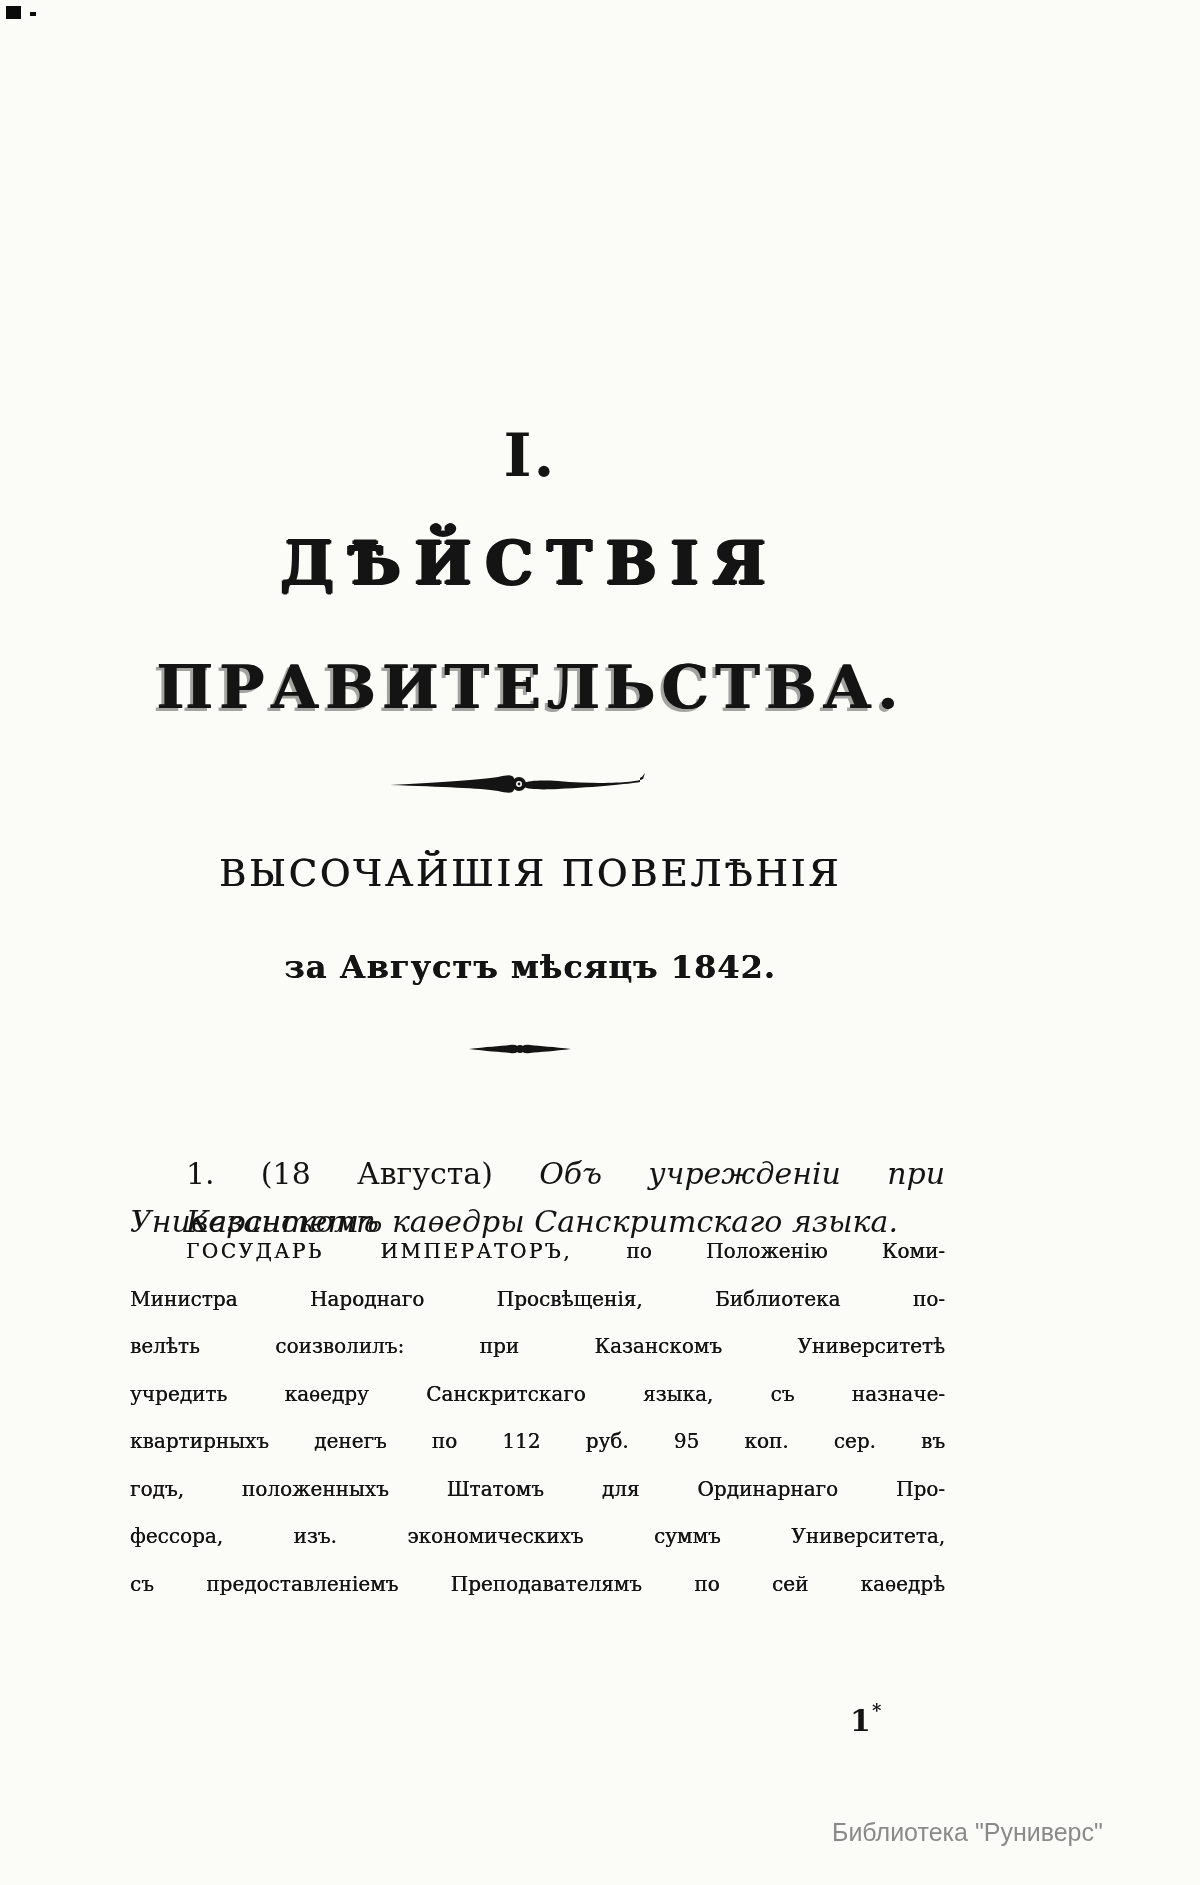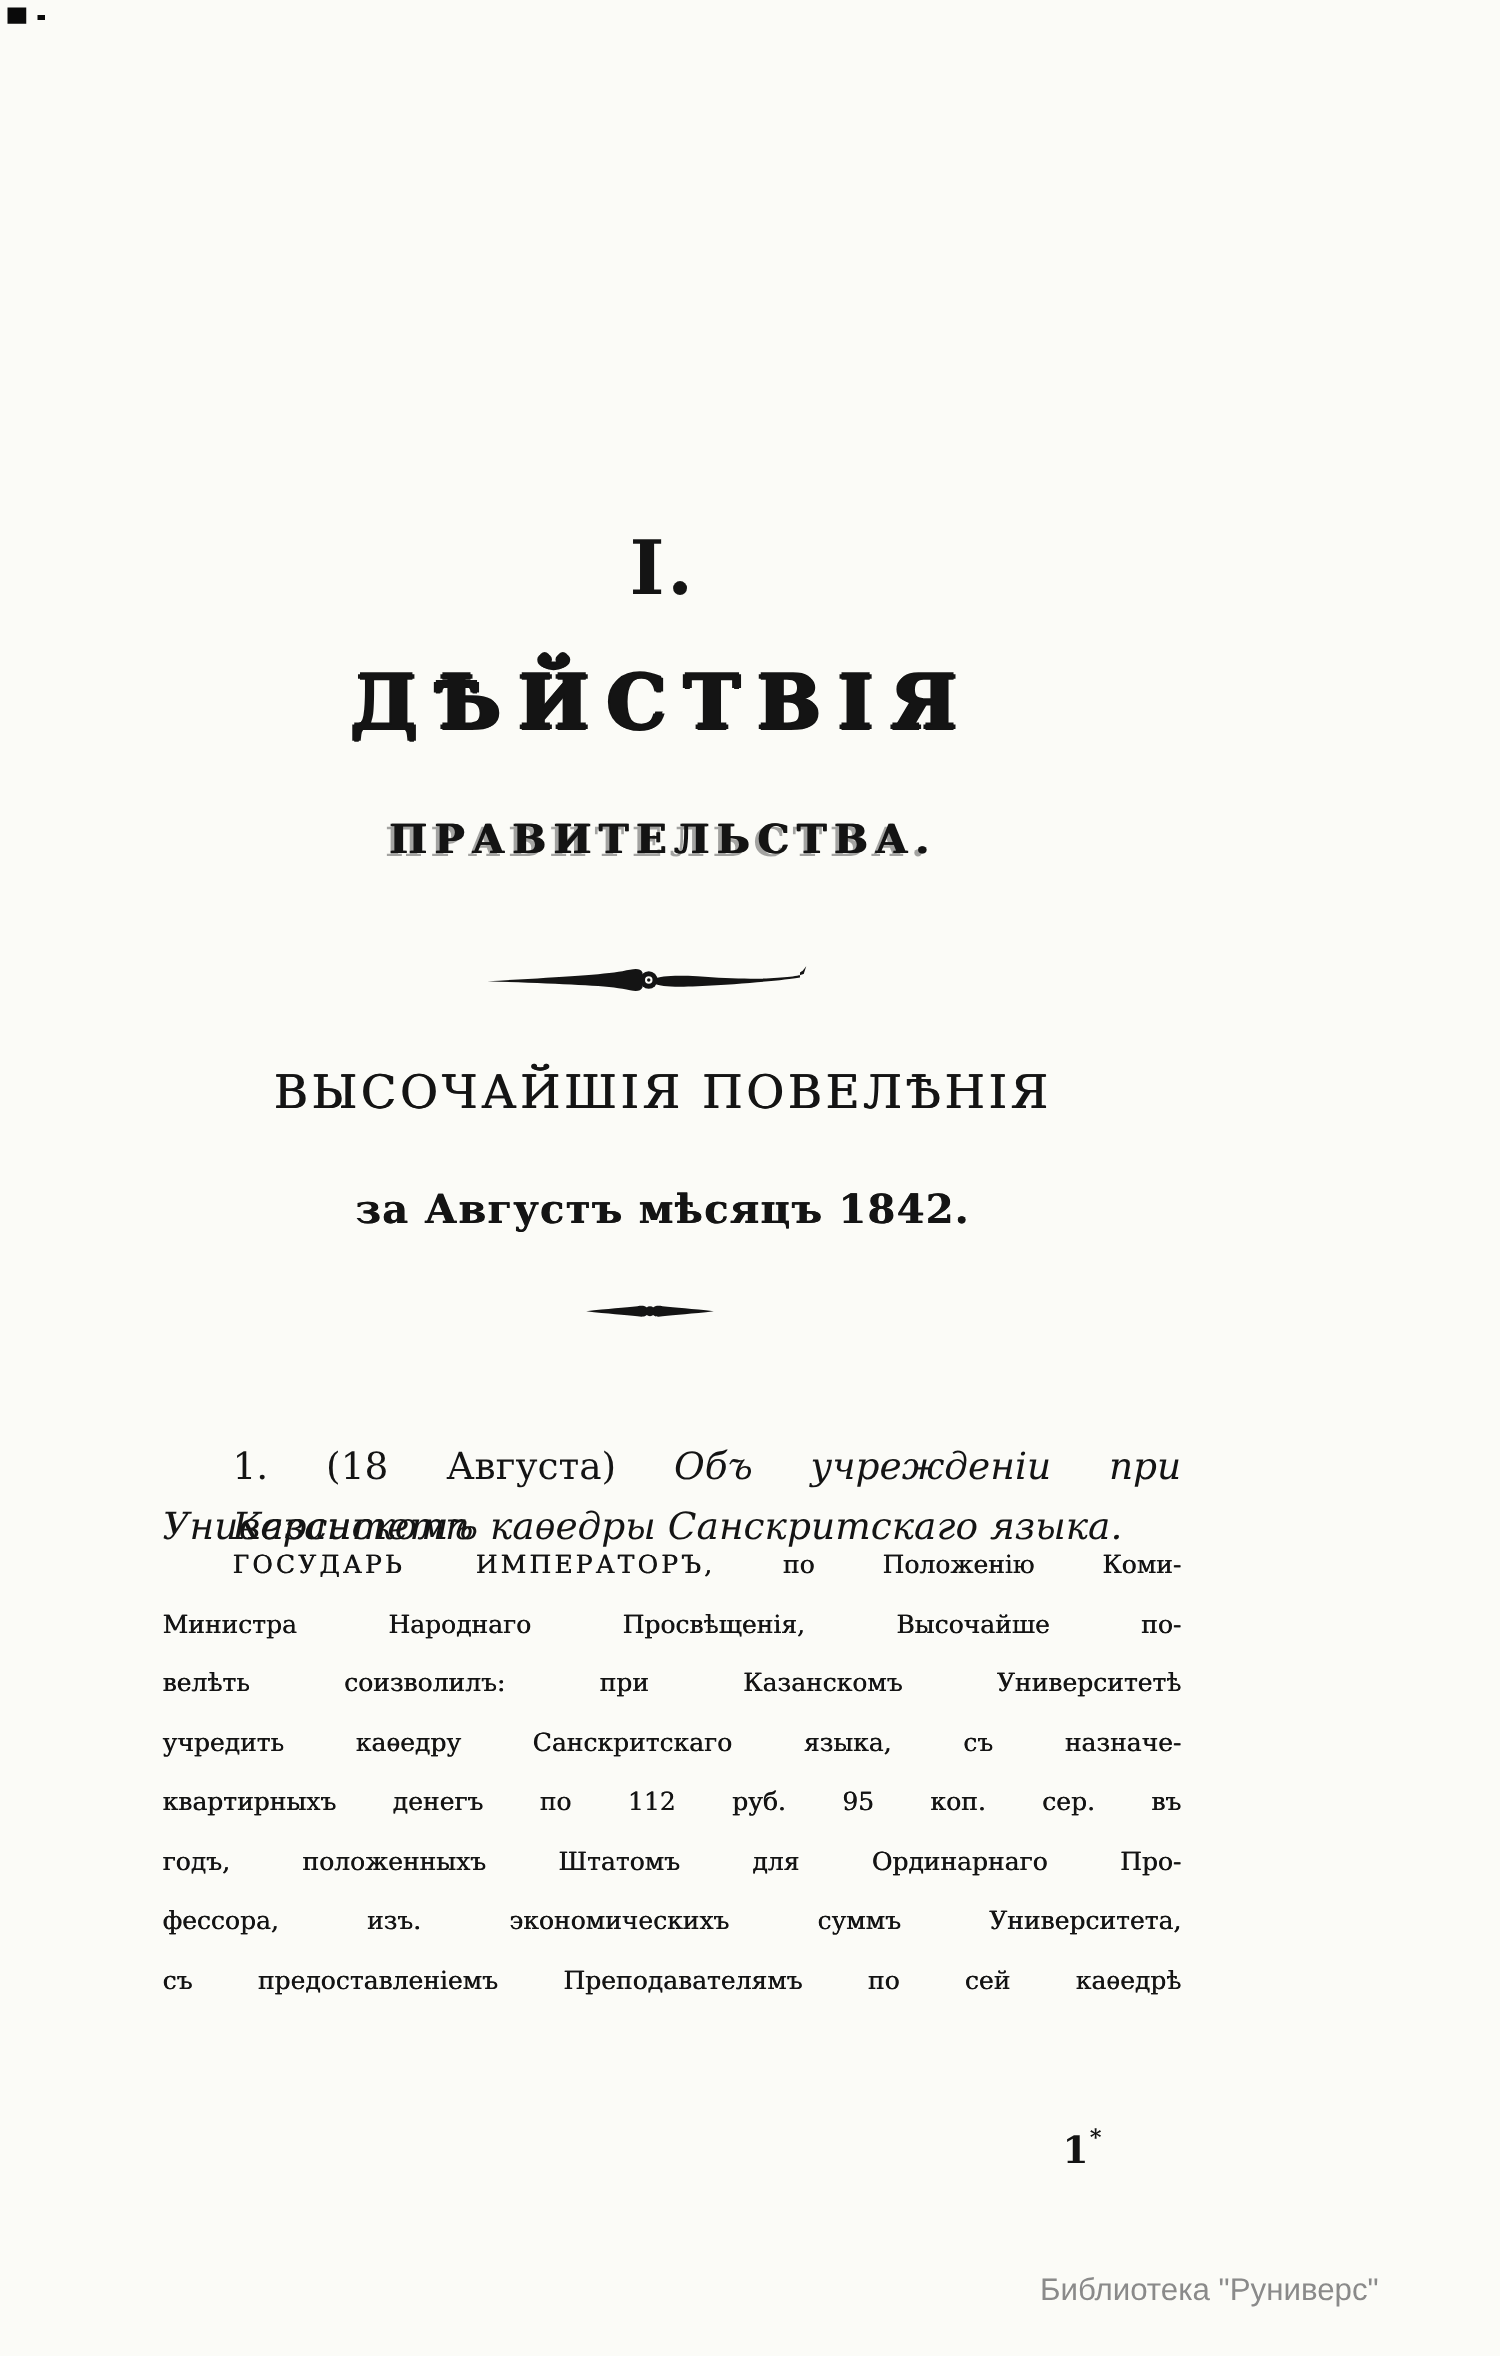--- a/index.html
+++ b/index.html
@@ -14,21 +14,21 @@
   .speck{position:absolute;background:#0a0a0a;}
 
   #section-number{top:420px;font-size:60px;font-weight:bold;letter-spacing:2px;}
 
   #title-line1{
     top:528px;font-size:60px;font-weight:bold;letter-spacing:14px;
     text-shadow:1.6px 0 currentColor,-1.6px 0 currentColor,0 1.2px currentColor,0 -1.2px currentColor;
   }
 
   #title-line2{
-    top:652px;font-size:32px;font-weight:bold;letter-spacing:6px;
+    top:652px;font-size:60px;font-weight:bold;letter-spacing:6px;
     text-shadow:-3px 3px 0 rgba(20,20,20,0.38), 1px 0 currentColor;
   }
 
   .divider{position:absolute;}
   #divider-1{left:388px;top:768px;}
   #divider-2{left:468px;top:1040px;}
 
   #subtitle{
     top:852px;font-size:37px;letter-spacing:3px;
     text-shadow:0.7px 0 currentColor;
@@ -105,21 +105,21 @@
 </svg>
 
 <div id="article-heading" class="textcol">
   <div class="hline first"><span>1. (18 Августа)</span> <span class="ital">Объ учрежденіи при Казанскомъ</span></div>
   <div class="hline second ital">Университетѣ каѳедры Санскритскаго языка.</div>
 </div>
 
 <div id="body-block" class="textcol">
   <div class="bline first"><span class="lead-caps">ГОСУДАРЬ ИМПЕРАТОРЪ,</span> <span>по Положенію Коми-</span></div>
   <div id="body-lines">
-      <div class="bline">Министра Народнаго Просвѣщенія, Высочайше по-</div>
+      <div class="bline">Министра Народнаго Просвѣщенія, Библиотека по-</div>
       <div class="bline">велѣть соизволилъ: при Казанскомъ Университетѣ</div>
       <div class="bline">учредить каѳедру Санскритскаго языка, съ назначе-</div>
       <div class="bline">квартирныхъ денегъ по 112 руб. 95 коп. сер. въ</div>
       <div class="bline">годъ, положенныхъ Штатомъ для Ординарнаго Про-</div>
       <div class="bline">фессора, изъ. экономическихъ суммъ Университета,</div>
       <div class="bline">съ предоставленіемъ Преподавателямъ по сей каѳедрѣ</div>
     </div>
 </div>
 
 <div id="page-footer"><span>1</span><sup>*</sup></div>

